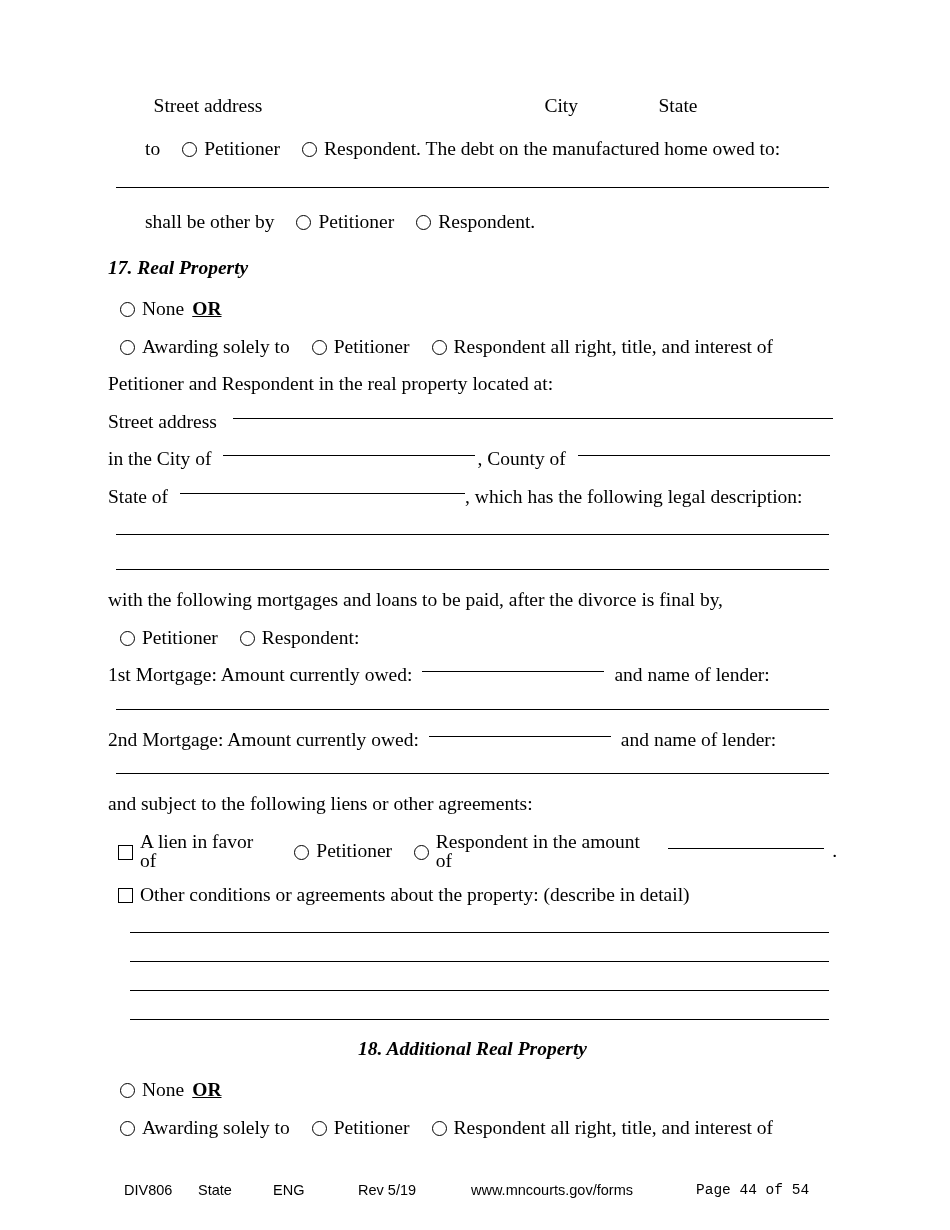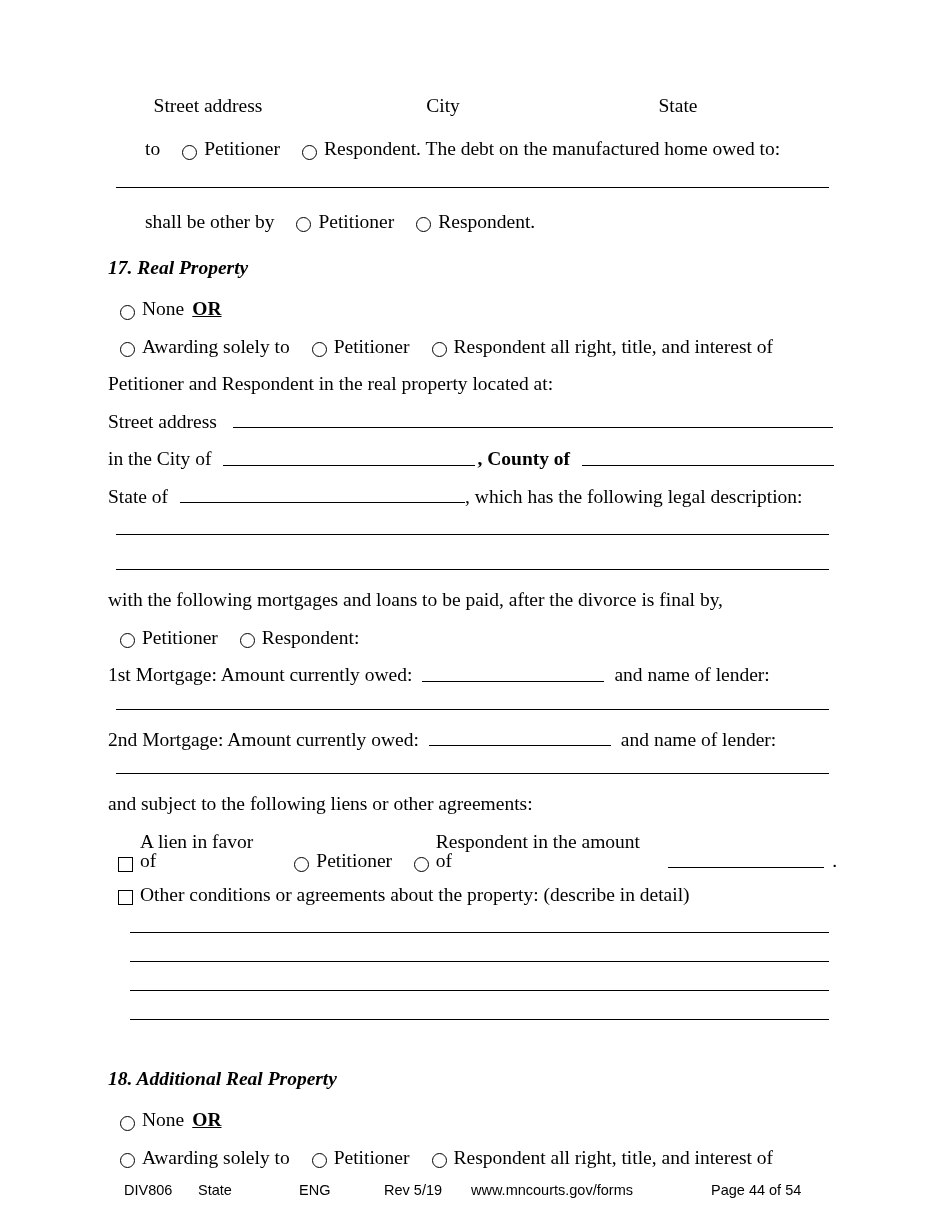--- a/index.html
+++ b/index.html
@@ -16,31 +16,31 @@
   }
   .page {
     position: relative;
     width: 950px;
     height: 1230px;
     box-sizing: border-box;
     padding: 95px 113px 0 108px;
   }
   .row {
     display: flex;
-    align-items: flex-end;
+    align-items: center;
     font-size: 19.5px;
     line-height: 1.0;
   }
   .hdr-row {
     display: flex;
     font-size: 19.5px;
     margin-bottom: 22px;
   }
   .hdr-street { width: 200px; text-align: center; }
-  .hdr-city { width: 270px; text-align: center; }
+  .hdr-city { width: 270px; text-align: right; }
   .hdr-state { width: 200px; text-align: center; }
 
   .indent-to { padding-left: 37px; }
   .indent-shall { padding-left: 37px; }
   .indent-opt { padding-left: 12px; }
   .indent-chk { padding-left: 10px; }
 
   .radio {
     display: inline-block;
     width: 13px;
@@ -97,24 +97,24 @@
     position: absolute;
     left: 0;
     right: 0;
     bottom: 48px;
     font-family: "Liberation Sans", sans-serif;
     font-size: 14.5px;
     display: flex;
   }
   .f1 { position: absolute; left: 124px; }
   .f2 { position: absolute; left: 198px; }
-  .f3 { position: absolute; left: 299px; }
-  .f4 { position: absolute; left: 384px; }
+  .f3 { position: absolute; left: 273px; }
+  .f4 { position: absolute; left: 358px; }
   .f5 { position: absolute; left: 471px; }
-  .f6 { position: absolute; left: 711px; }
+  .f6 { position: absolute; left: 696px; font-family: Liberation Mono, monospace; }
 </style>
 </head>
 <body>
 
 <div class="page">
 
   <div class="hdr-row">
     <div class="hdr-street">Street address</div>
     <div class="hdr-city">City</div>
     <div class="hdr-state">State</div>
@@ -177,21 +177,21 @@
   <div class="row">
     <span>Street address</span>
     <span class="blank" style="width: 600px; margin-left: 16px;"></span>
   </div>
 
   <div class="gap-18"></div>
 
   <div class="row">
     <span>in the City of</span>
     <span class="blank" style="width: 252px; margin-left: 12px;"></span>
-    <span style="margin-left:2px;font-weight:bold;">, County of</span>
+    <span style="margin-left:2px;">, County of</span>
     <span class="blank" style="width: 252px; margin-left: 12px;"></span>
   </div>
 
   <div class="gap-18"></div>
 
   <div class="row">
     <span>State of</span>
     <span class="blank" style="width: 285px; margin-left: 12px;"></span>
     <span>, which has the following legal description:</span>
   </div>
@@ -266,21 +266,21 @@
 
   <div class="gap-28"></div>
   <div class="fullline" style="margin-left: 22px;"></div>
   <div class="gap-28"></div>
   <div class="fullline" style="margin-left: 22px;"></div>
   <div class="gap-28"></div>
   <div class="fullline" style="margin-left: 22px;"></div>
   <div class="gap-28"></div>
   <div class="fullline" style="margin-left: 22px;"></div>
 
-  <div class="sec-head" style="margin-top: 48px;">18. Additional Real Property</div>
+  <div class="sec-head" style="margin-top: 18px; text-align: center;">18. Additional Real Property</div>
 
   <div class="row indent-opt">
     <span class="radio"></span>
     <span>None</span>
     <span class="sp"></span>
     <span class="bold">OR</span>
   </div>
 
   <div class="gap-18"></div>
 

